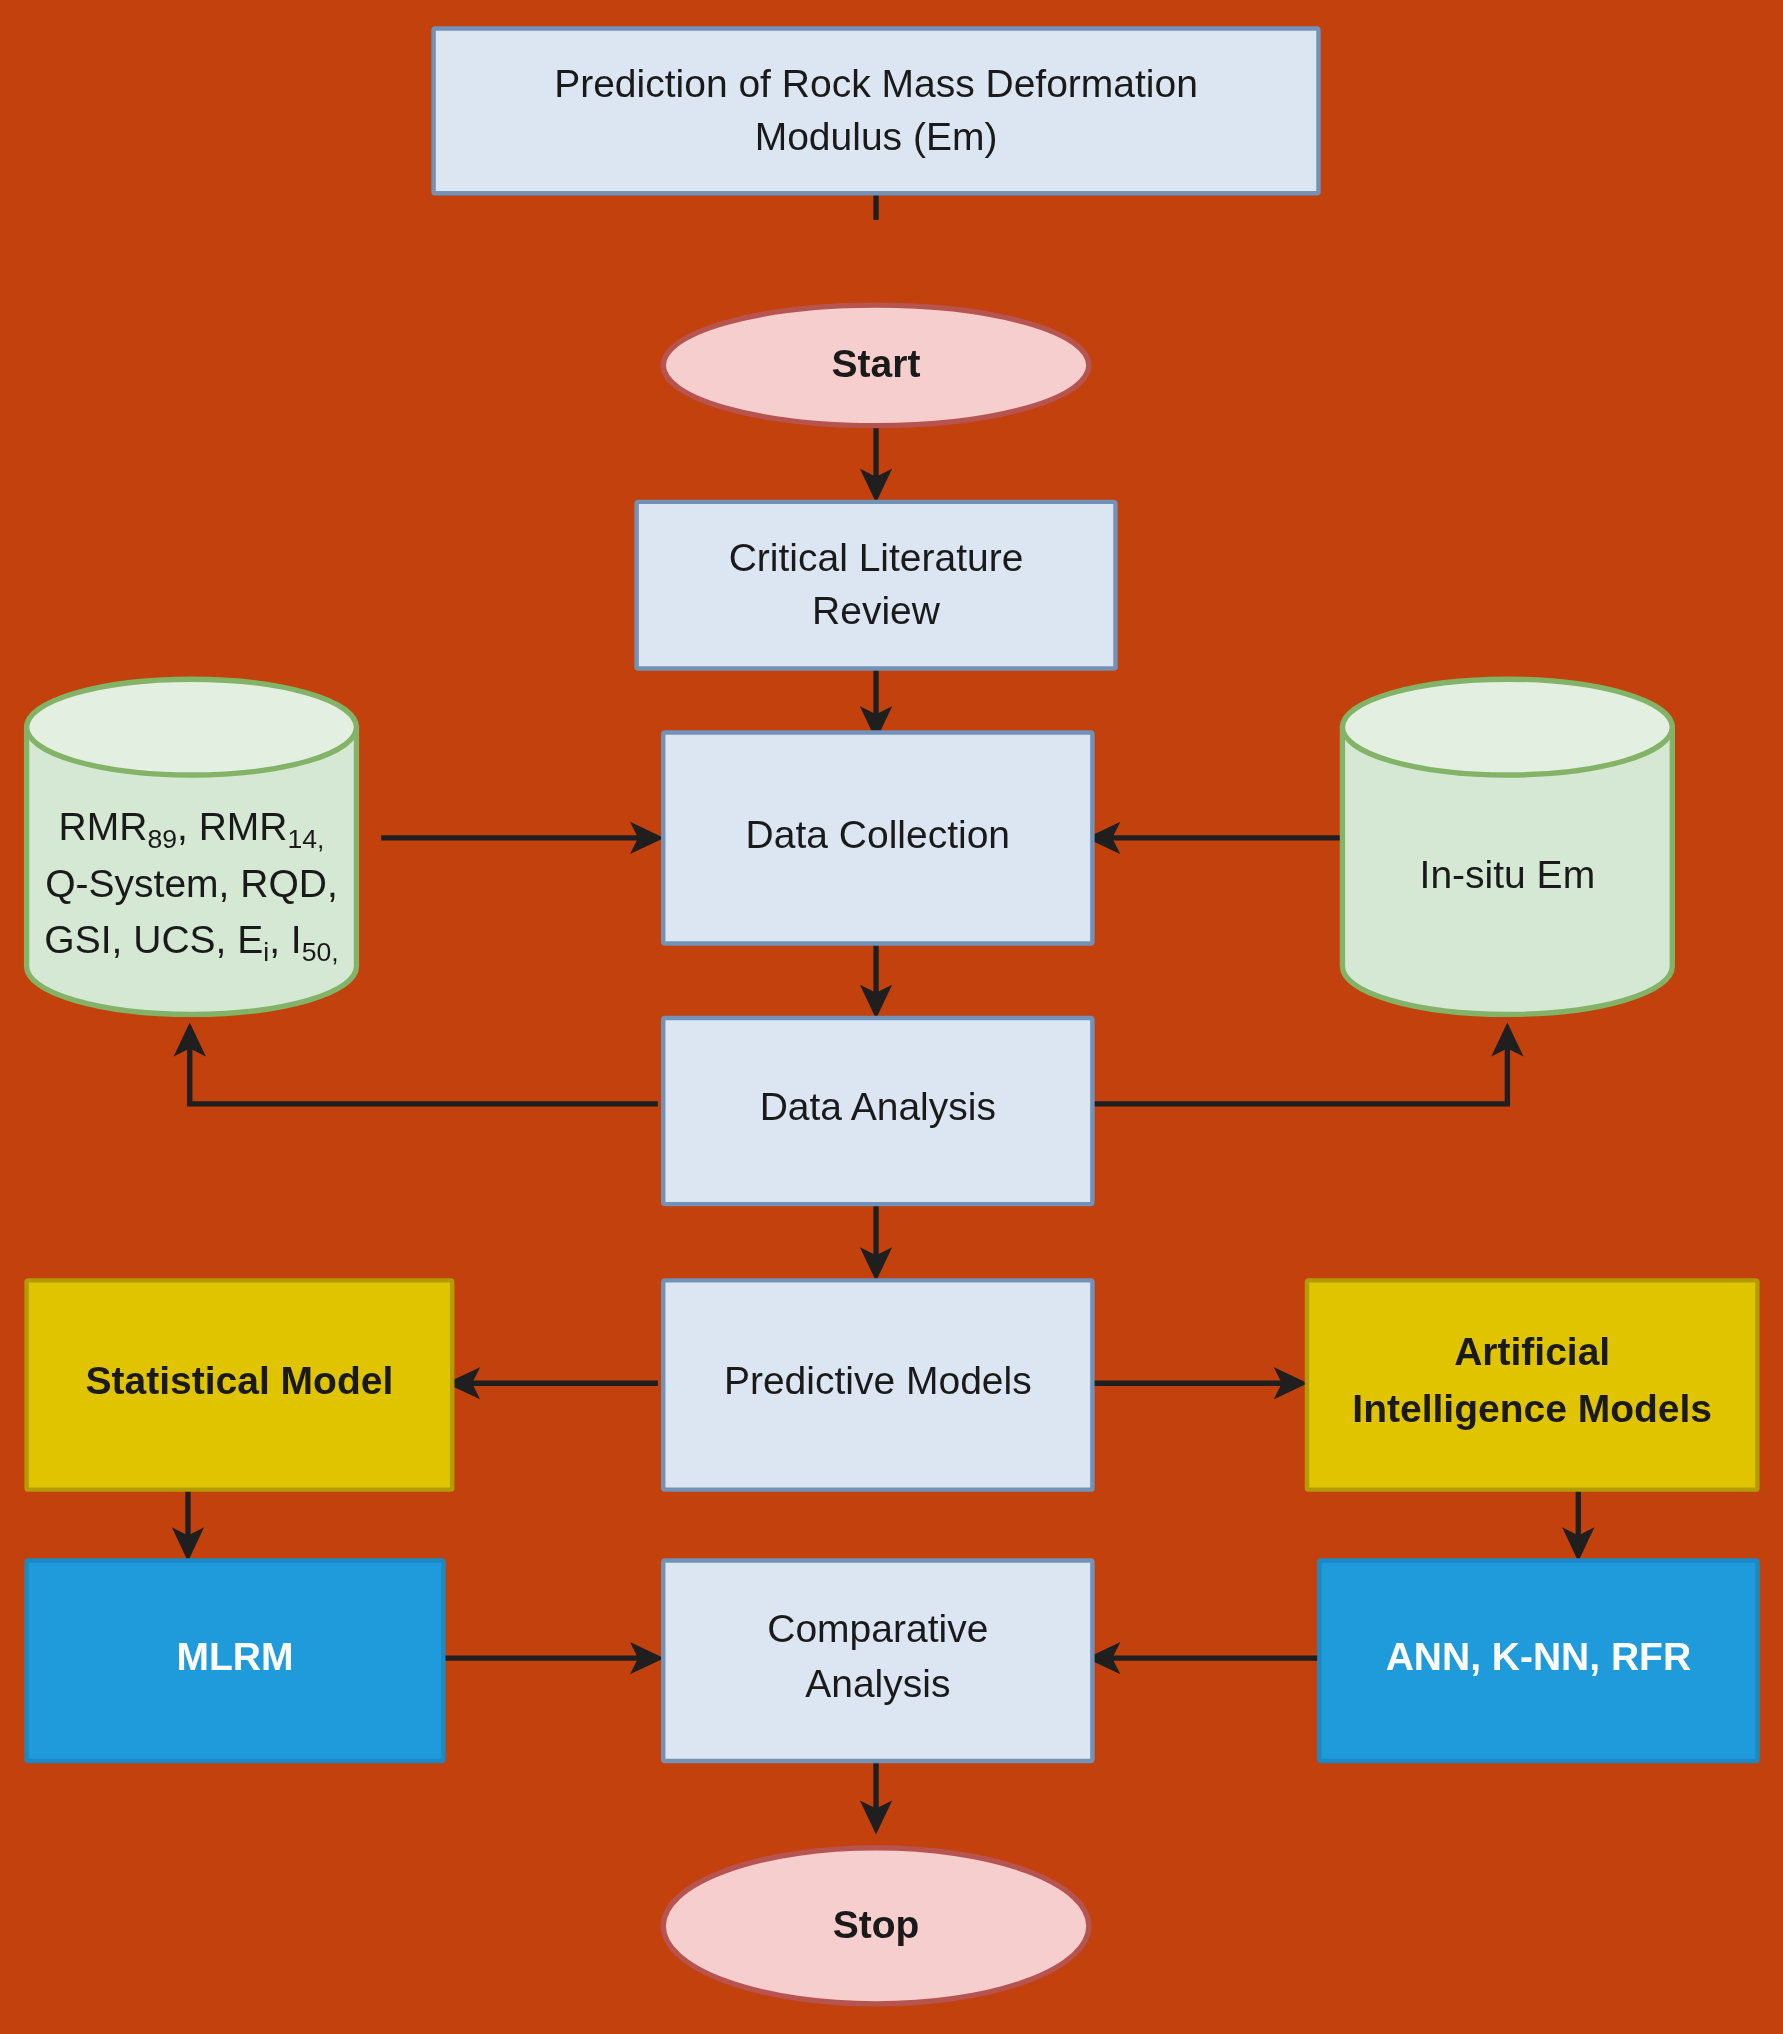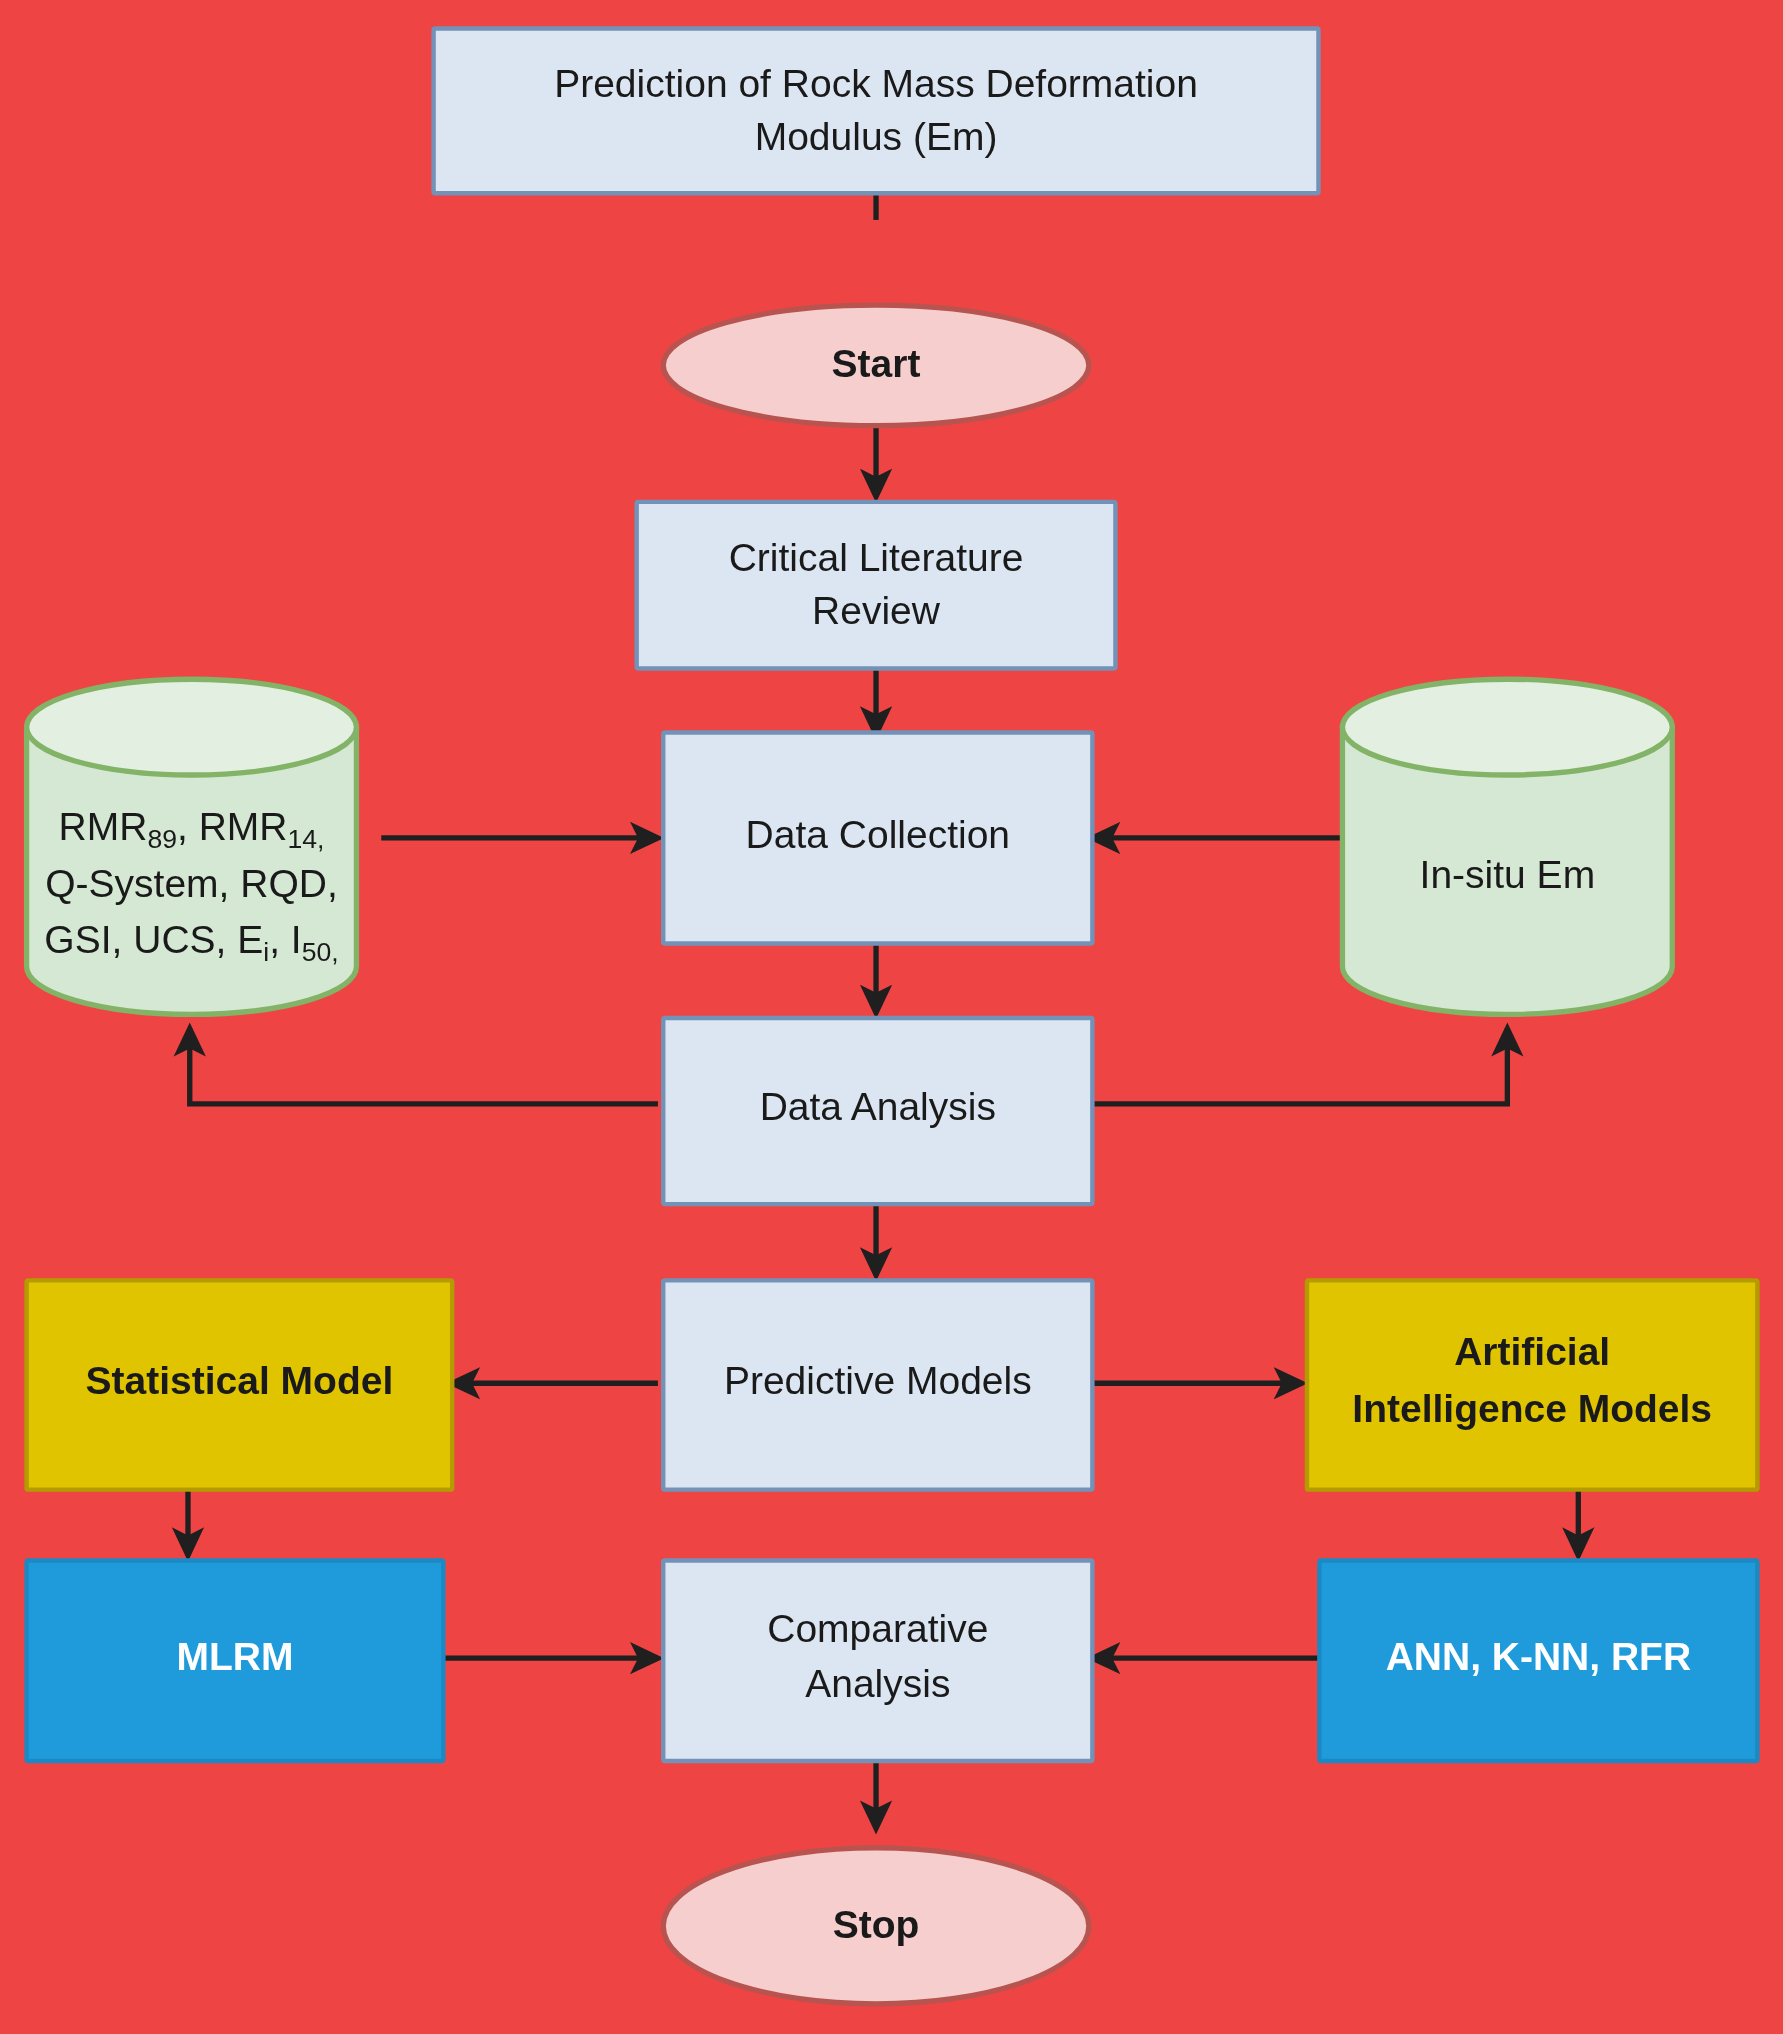--- a/index.html
+++ b/index.html
@@ -1,21 +1,21 @@
 <!DOCTYPE html>
 <html style="font-size:14px"><head>
 <meta charset="utf-8">
 <style>
   html,body{margin:0;padding:0;background:#ffffff;}
   body{
     width:1784px;height:2035px;
     font-family:"Liberation Sans", sans-serif;
     overflow:hidden;
   }
-  #stage{position:relative;width:1784px;height:2035px;background:#ef4444;}
+  #stage{position:relative;width:1784px;height:2035px;background:#c2410c;}
   svg#flow{position:absolute;left:0;top:0;width:1784px;height:2035px;display:block;}
   .node-text{
     font-family:"Liberation Sans", sans-serif;
     font-size:44px;
     fill:#1a1a1a;
     text-anchor:middle;
     dominant-baseline:middle;
   }
   .node-text.bold{font-weight:bold;}
   .node-text.white{fill:#ffffff;font-weight:bold;}

